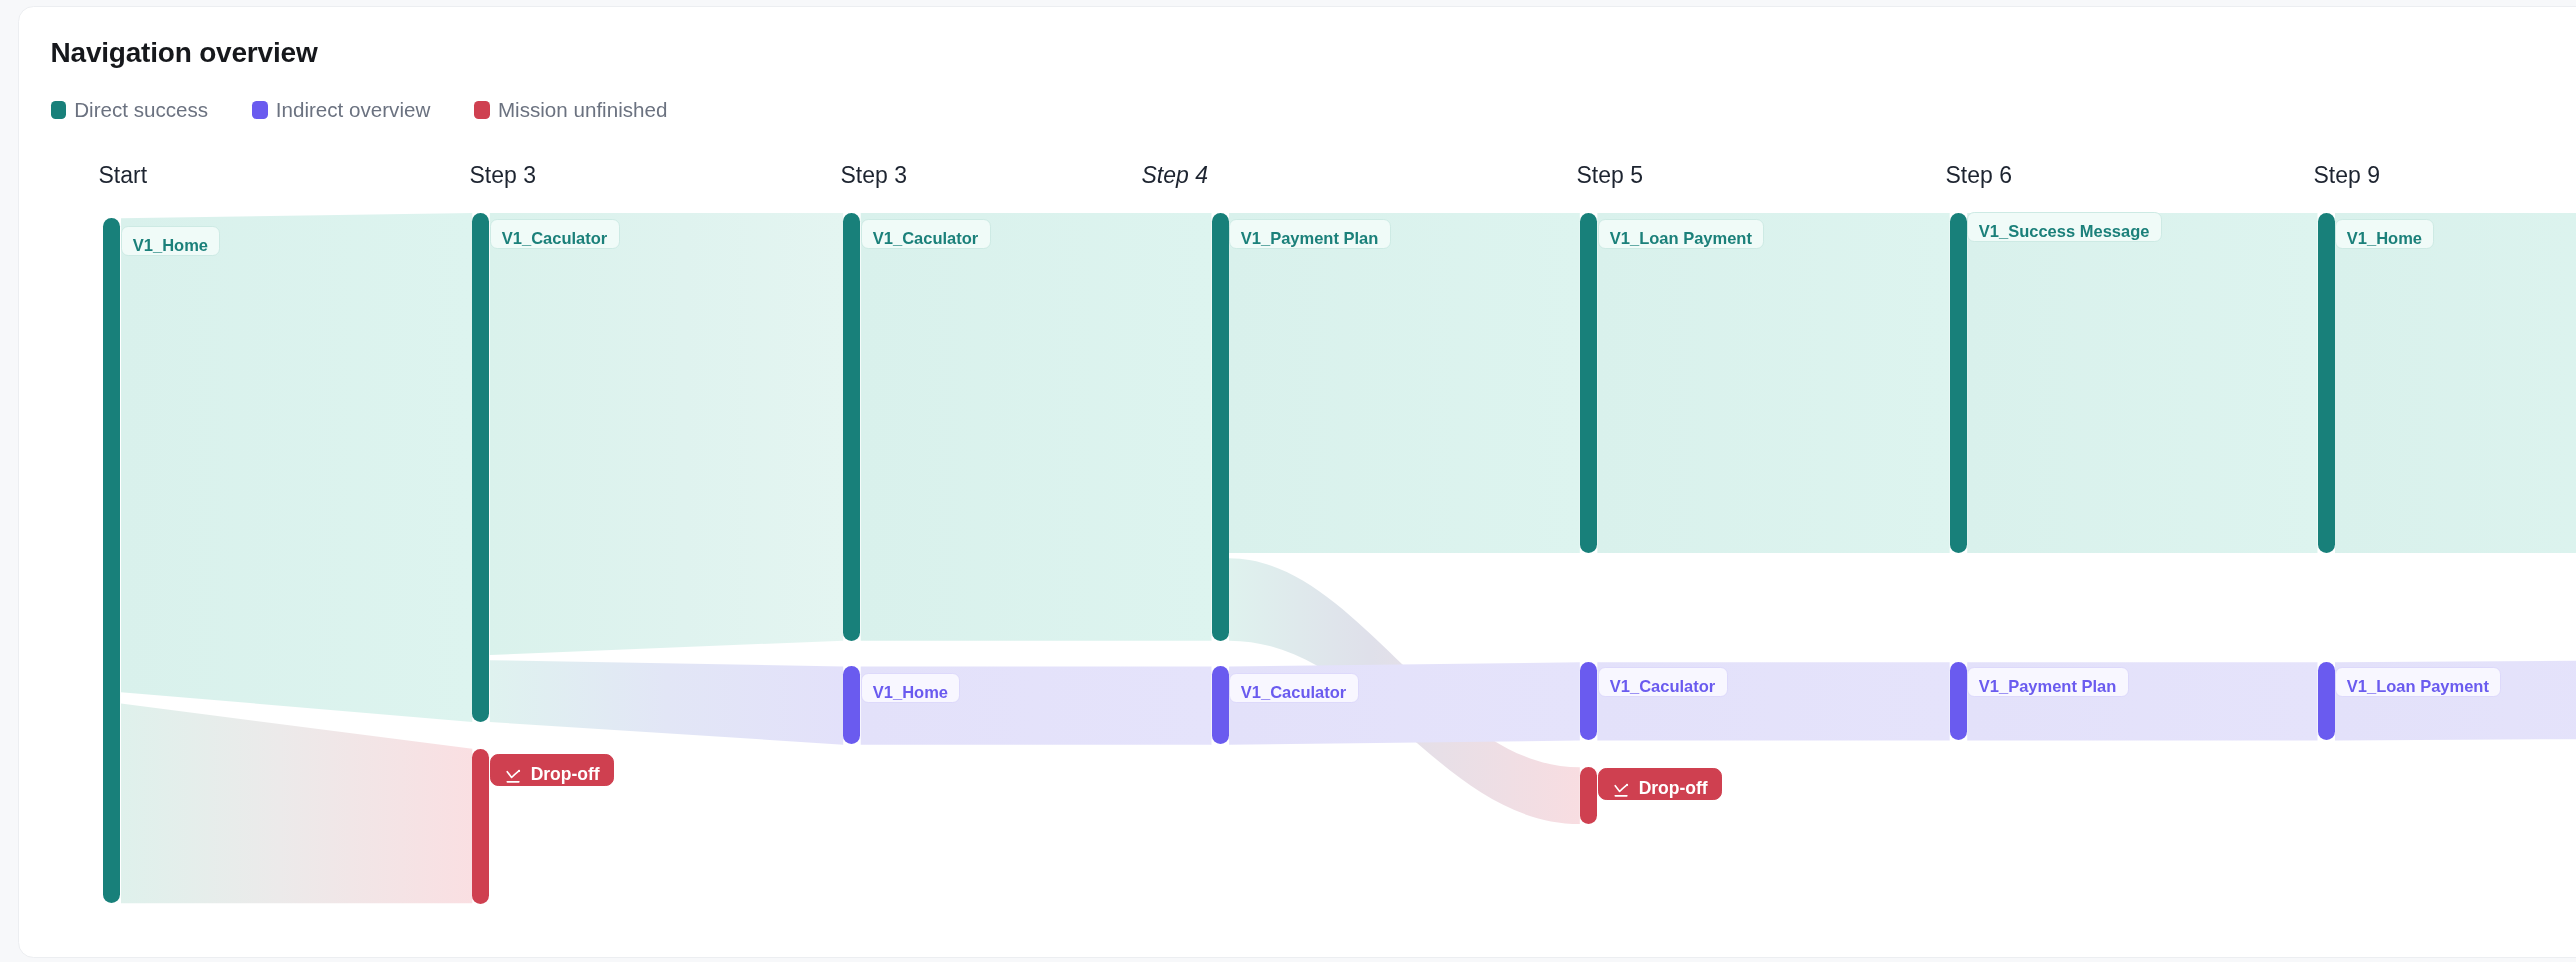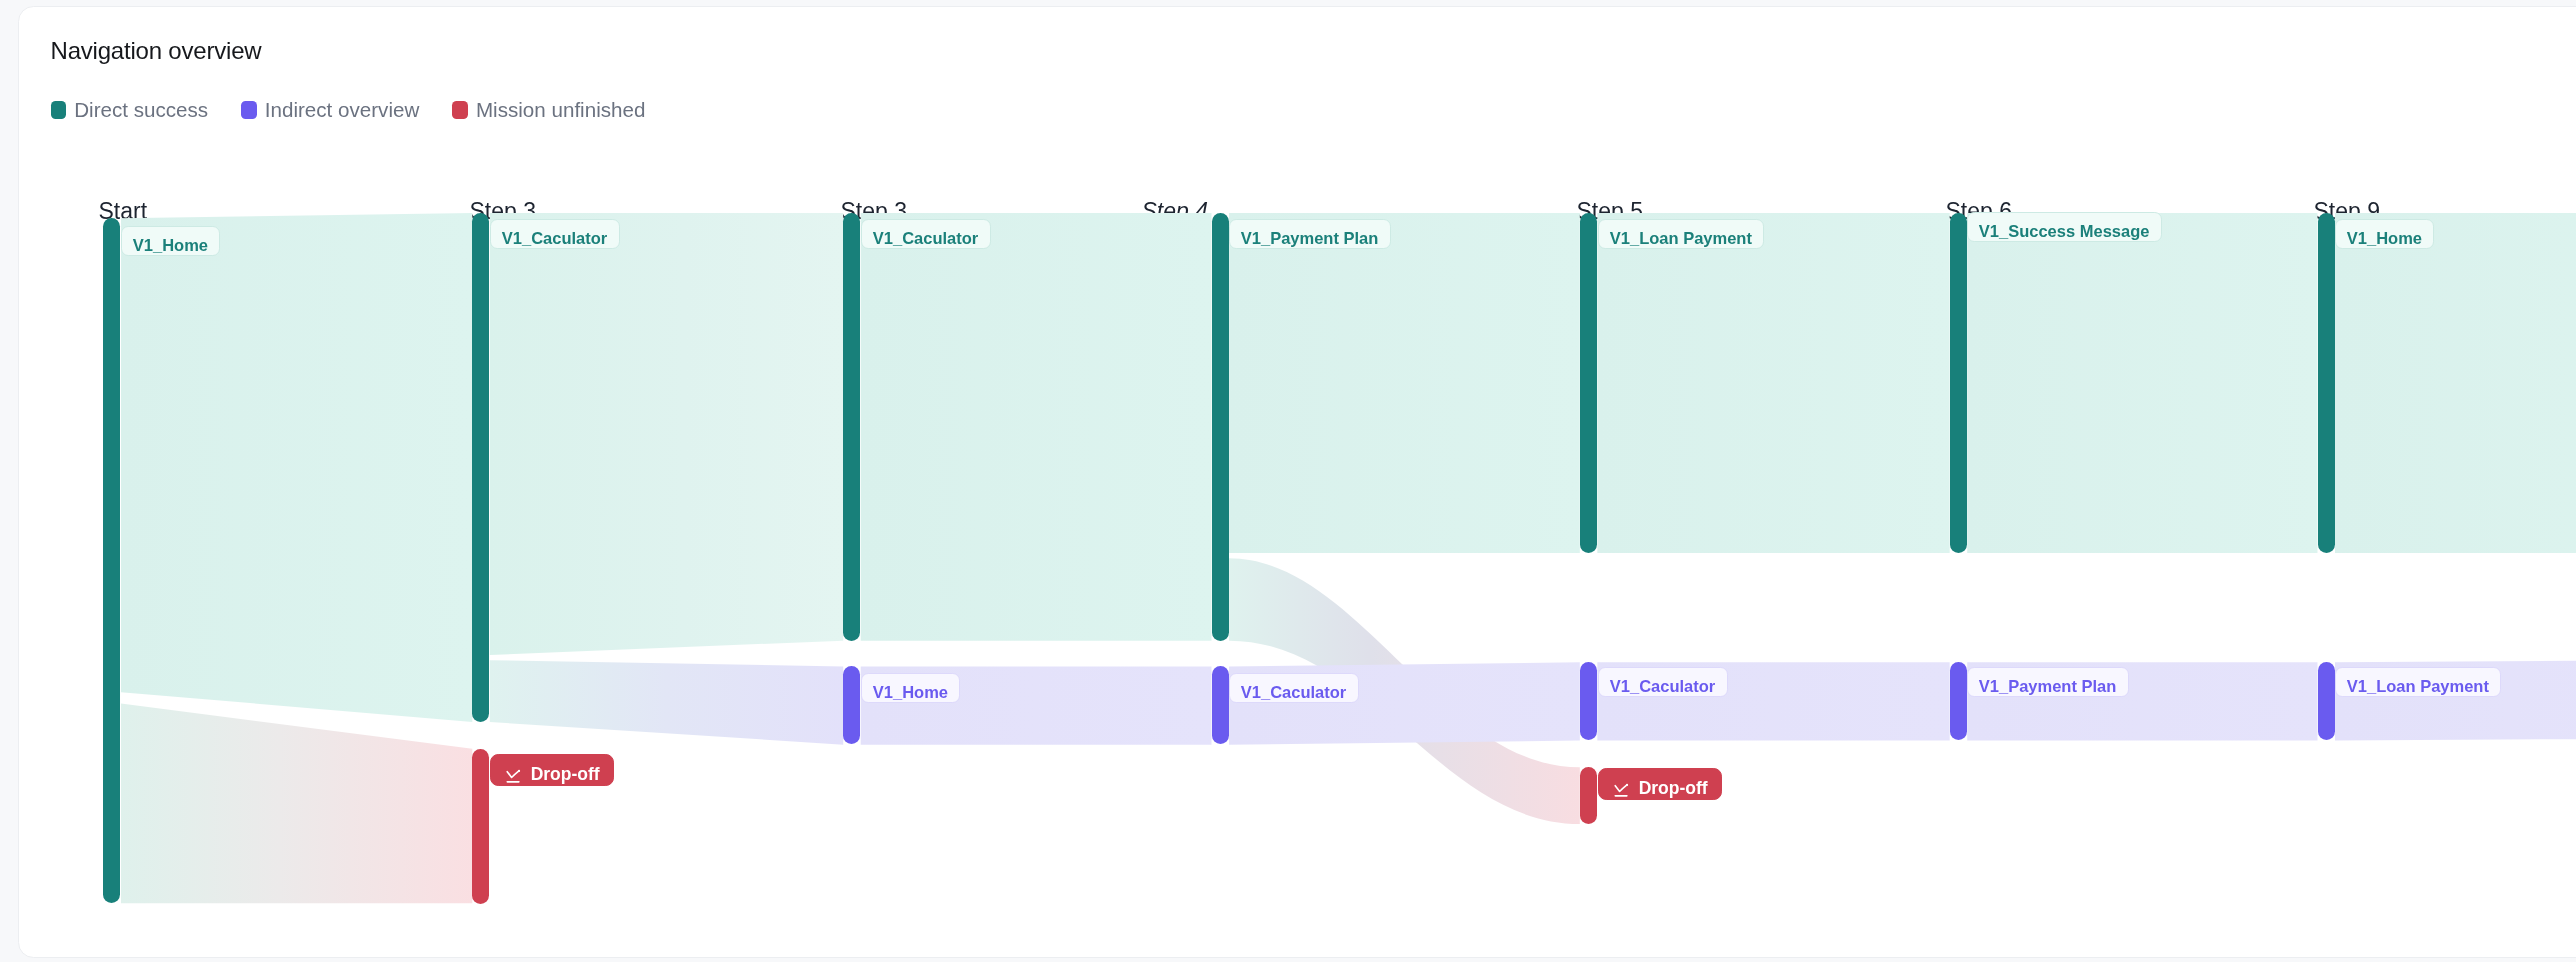--- a/index.html
+++ b/index.html
@@ -24,33 +24,33 @@
     background: #ffffff;
     border: 1px solid #eceef1;
     border-radius: 15.5px;
     box-sizing: border-box;
     overflow: hidden;
   }
   .title {
     position: absolute;
     left: 32px;
     top: 30px;
-    font-size: 24px;
-    font-weight: normal;
+    font-size: 28px;
+    font-weight: bold;
     color: #16181c;
     letter-spacing: -0.2px;
     white-space: nowrap;
   }
   .legend {
     position: absolute;
     left: 32px;
     top: 91px;
     display: flex;
     align-items: center;
-    gap: 1px;
+    gap: 12px;
   }
   .legend-item {
     display: flex;
     align-items: center;
     margin-right: 32px;
   }
   .legend-swatch {
     width: 15.5px;
     height: 17.5px;
     border-radius: 4.6px;
@@ -70,21 +70,20 @@
     width: 100%;
     height: 31px;
   }
   .step-label {
     position: absolute;
     top: 0;
     font-size: 23px;
     font-weight: 500;
     color: #1d2430;
     white-space: nowrap;
-    margin-top: 36px;
   }
 
   .flow-svg {
     position: absolute;
     left: 0;
     top: 0;
     width: 2963px;
     height: 952px;
     pointer-events: none;
   }

